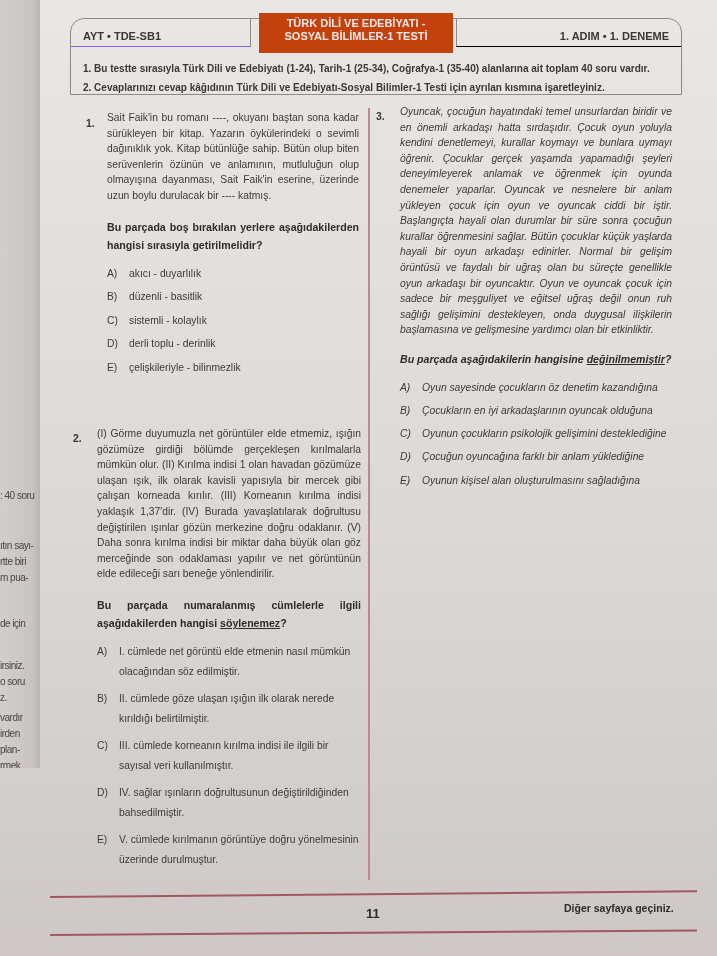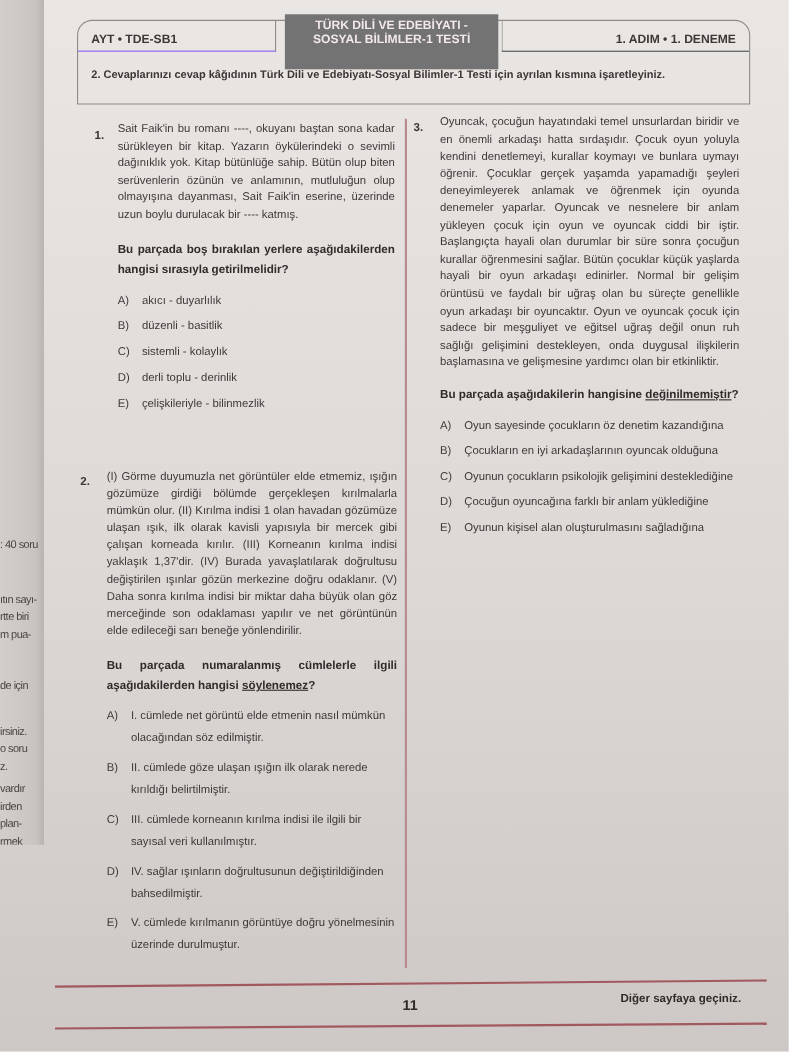--- a/index.html
+++ b/index.html
@@ -28,22 +28,22 @@
     position: absolute; left: 30px; top: 18px; width: 612px; height: 77px;
     border: 1px solid #8e8a88; border-radius: 14px 14px 0 0;
   }
   .header-left {
     position: absolute; left: 0; top: 0; width: 180px; height: 28px;
     border-right: 1px solid #8e8a88; border-bottom: 1px solid #8b5cf6;
     font-size: 11px; font-weight: bold; color: #3b3735;
     padding: 11px 0 0 12px;
   }
   .header-title {
-    position: absolute; left: 188px; top: -6px; width: 194px; height: 50px;
-    background: #737373; color: #f3e8ea; font-weight: bold;
+    position: absolute; left: 188px; top: -6px; width: 194px; height: 40px;
+    background: #c2410c; color: #f3e8ea; font-weight: bold;
     font-size: 11px; text-align: center; line-height: 13px; padding-top: 4px;
   }
   .header-right {
     position: absolute; right: 0; top: 0; width: 225px; height: 28px;
     border-left: 1px solid #8e8a88; border-bottom: 1px solid #000000;
     border-radius: 0 14px 0 0;
     font-size: 11px; font-weight: bold; color: #3b3735;
     text-align: right; padding: 11px 12px 0 0;
   }
   .instructions {
@@ -96,20 +96,21 @@
 <div class="page">
 
   <div class="header">
     <div class="header-left">AYT • TDE-SB1</div>
     <div class="header-title">
       <div>TÜRK DİLİ VE EDEBİYATI -</div>
       <div>SOSYAL BİLİMLER-1 TESTİ</div>
     </div>
     <div class="header-right">1. ADIM • 1. DENEME</div>
     <div class="instructions">
+      <div>1. Bu testte sırasıyla Türk Dili ve Edebiyatı (1-24), Tarih-1 (25-34), Coğrafya-1 (35-40) alanlarına ait toplam 40 soru vardır.</div>
       <div>2. Cevaplarınızı cevap kâğıdının Türk Dili ve Edebiyatı-Sosyal Bilimler-1 Testi için ayrılan kısmına işaretleyiniz.</div>
     </div>
   </div>
 
   <div class="col-divider"></div>
 
   <div class="q-num" style="left:46px; top:117px;">1.</div>
   <div class="q q-body" style="left:67px; top:110px; width:252px;">
     <p>Sait Faik'in bu romanı ----, okuyanı baştan sona kadar sürükleyen bir kitap. Yazarın öykülerindeki o sevimli dağınıklık yok. Kitap bütünlüğe sahip. Bütün olup biten serüvenlerin özünün ve anlamının, mutluluğun olup olmayışına dayanması, Sait Faik'in eserine, üzerinde uzun boylu durulacak bir ---- katmış.</p>
     <p class="q-stem" style="margin-top:14px;">Bu parçada boş bırakılan yerlere aşağıdakilerden hangisi sırasıyla getirilmelidir?</p>
@@ -159,21 +160,21 @@
           <span class="txt">IV. sağlar ışınların doğrultusunun değiştirildiğinden bahsedilmiştir.</span>
         </div>
       <div class="opt">
           <span class="letter">E)</span>
           <span class="txt">V. cümlede kırılmanın görüntüye doğru yönelmesinin üzerinde durulmuştur.</span>
         </div>
     </div>
   </div>
 
   <div class="q-num" style="left:336px; top:110px;">3.</div>
-  <div class="q q-body" style="left:360px; top:104px; width:272px;">
+  <div class="q q-body" style="left:360px; top:104px; width:272px;font-style:italic;">
     <p>Oyuncak, çocuğun hayatındaki temel unsurlardan biridir ve en önemli arkadaşı hatta sırdaşıdır. Çocuk oyun yoluyla kendini denetlemeyi, kurallar koymayı ve bunlara uymayı öğrenir. Çocuklar gerçek yaşamda yapamadığı şeyleri deneyimleyerek anlamak ve öğrenmek için oyunda denemeler yaparlar. Oyuncak ve nesnelere bir anlam yükleyen çocuk için oyun ve oyuncak ciddi bir iştir. Başlangıçta hayali olan durumlar bir süre sonra çocuğun kurallar öğrenmesini sağlar. Bütün çocuklar küçük yaşlarda hayali bir oyun arkadaşı edinirler. Normal bir gelişim örüntüsü ve faydalı bir uğraş olan bu süreçte genellikle oyun arkadaşı bir oyuncaktır. Oyun ve oyuncak çocuk için sadece bir meşguliyet ve eğitsel uğraş değil onun ruh sağlığı gelişimini destekleyen, onda duygusal ilişkilerin başlamasına ve gelişmesine yardımcı olan bir etkinliktir.</p>
     <p class="q-stem" style="margin-top:12px;"><span>Bu parçada aşağıdakilerin hangisine </span><u>değinilmemiştir</u><span>?</span></p>
     <div style="margin-top:12px; width:320px;">
       <div class="opt" style="height:23.2px">
           <span class="letter">A)</span>
           <span class="txt">Oyun sayesinde çocukların öz denetim kazandığına</span>
         </div>
       <div class="opt" style="height:23.2px">
           <span class="letter">B)</span>
           <span class="txt">Çocukların en iyi arkadaşlarının oyuncak olduğuna</span>

